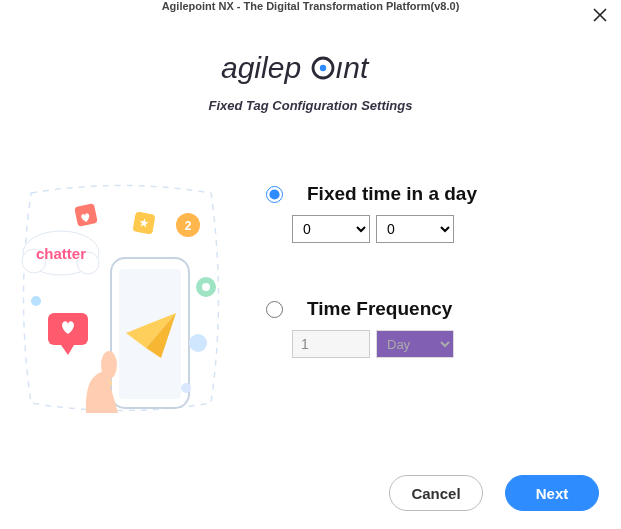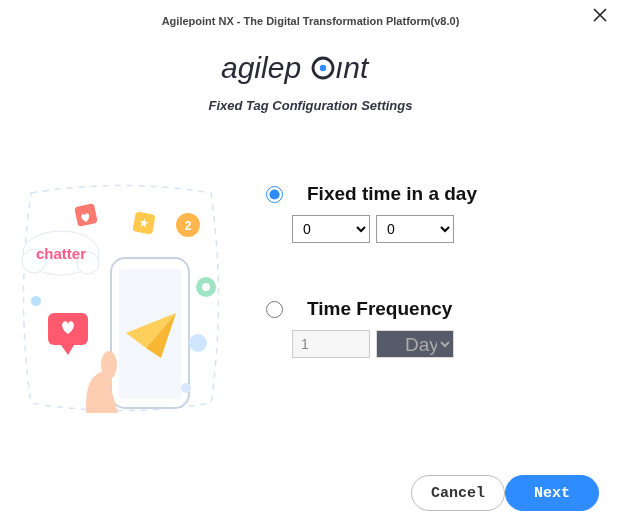--- a/index.html
+++ b/index.html
@@ -8,21 +8,21 @@
       background: #fff;
       width: 621px;
       height: 529px;
       position: relative;
       overflow: hidden;
     }
     .titlebar {
       position: relative;
       height: 28px;
       display: flex;
-      align-items: flex-end;
+      align-items: flex-start;
       justify-content: center;
       border-bottom: 1px solid transparent;
     }
     .titlebar-title {
       font-size: 11px;
       font-weight: 600;
       color: #444;
     }
     .close-x {
       position: absolute;
@@ -116,32 +116,31 @@
       border: 1px solid #ccc;
       background: #f6f6f6;
       font-size: 14px;
       padding-left: 8px;
       color: #888;
     }
     .freq-row select {
       width: 78px;
       height: 28px;
       border: 1px solid #ccc;
-      background: #0f172a;
-      font-size: 19px;
+      background: #4c1d95;
+      font-size: 13px;
       color: #888;
-      padding-left: 24px;
+      padding-left: 6px;
     }
     .footer {
       position: absolute;
       right: 22px;
       bottom: 18px;
       display: flex;
-      gap: 0;
-      font-family: Liberation Mono, monospace;
+      gap: 22px;
     }
     .btn {
       min-width: 94px;
       height: 36px;
       border-radius: 20px;
       font-size: 15px;
       font-weight: 600;
       display: flex;
       align-items: center;
       justify-content: center;

